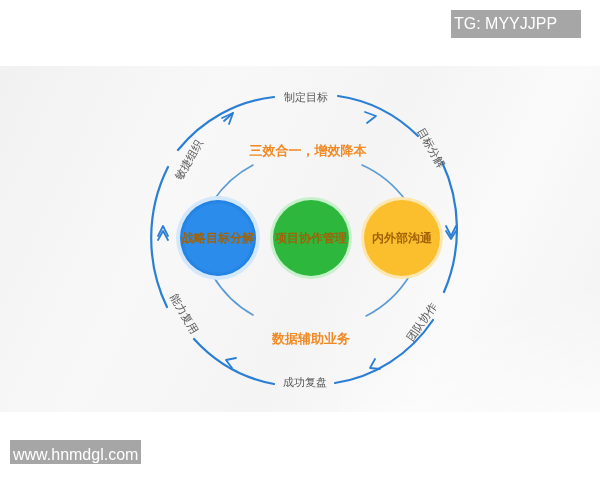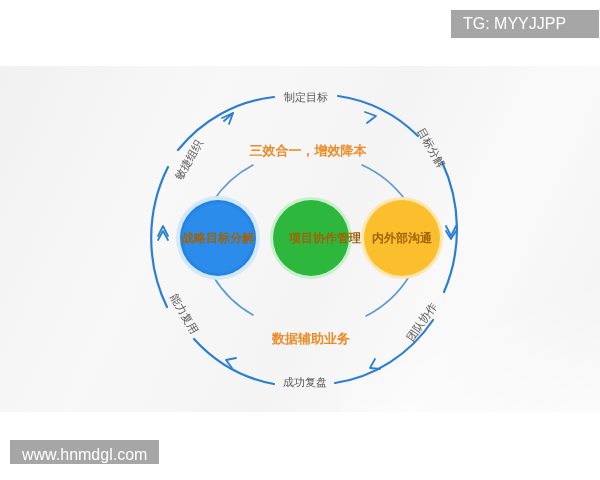--- a/index.html
+++ b/index.html
@@ -13,21 +13,21 @@
       background: linear-gradient(115deg, #f1f1f1 0%, #f8f8f8 30%, #f4f4f4 55%, #fafafa 75%, #f2f2f2 100%);
     }
     .panel-shade {
       position: absolute; right: 0; bottom: 0; width: 260px; height: 130px;
       background: linear-gradient(160deg, rgba(255,255,255,0) 40%, rgba(255,255,255,0.7) 100%);
     }
     svg.diagram { position: absolute; left: 0; top: 0; }
     .wm {
       position: absolute; background: #a6a6a6; color: #ffffff;
       font-family: "Liberation Sans", sans-serif; font-size: 16px;
-      line-height: 28px; padding: 0 12px; white-space: nowrap;
+      line-height: 28px; padding: 0 3px; white-space: nowrap;
     }
     .wm-top { left: 451px; top: 10px; width: 124px; height: 28px; }
     .wm-bottom { left: 10px; top: 440px; height: 24px; line-height: 30px; }
     .circle-label {
       position: absolute; width: 100px; text-align: center;
       color: #a16207; font-size: 12px; font-weight: bold; line-height: 16px;
       transform: translate(-50%, -50%);
     }
     .step-label {
       position: absolute; color: #555555; font-size: 11px; white-space: nowrap;
@@ -97,21 +97,21 @@
     <circle cx="311" cy="238" r="41" fill="#c8f0cc"></circle>
     <circle cx="311" cy="238" r="38" fill="#2db83d"></circle>
   </g>
   <g>
     <circle cx="402" cy="238" r="41" fill="#fde7b0"></circle>
     <circle cx="402" cy="238" r="38" fill="#fbbf2d"></circle>
   </g>
 </svg>
 
 <div class="circle-label" style="left:218px; top:238px;">战略目标分解</div>
-<div class="circle-label" style="left:325px; top:238px;">项目协作管理</div>
+<div class="circle-label" style="left:311px; top:238px;">项目协作管理</div>
 <div class="circle-label" style="left:402px; top:238px;">内外部沟通</div>
 
 <div class="inner-label" style="left:308px; top:151px;">三效合一，增效降本</div>
 <div class="inner-label" style="left:311px; top:339px;">数据辅助业务</div>
 
 <div class="step-label" style="left:306px; top:97px;">制定目标</div>
 <div class="step-label" style="left:431px; top:148px; transform: translate(-50%,-50%) rotate(60deg);">目标分解</div>
 <div class="step-label" style="left:422px; top:322px; transform: translate(-50%,-50%) rotate(-55deg);">团队协作</div>
 <div class="step-label" style="left:305px; top:382px;">成功复盘</div>
 <div class="step-label" style="left:184px; top:314px; transform: translate(-50%,-50%) rotate(60deg);">能力复用</div>

